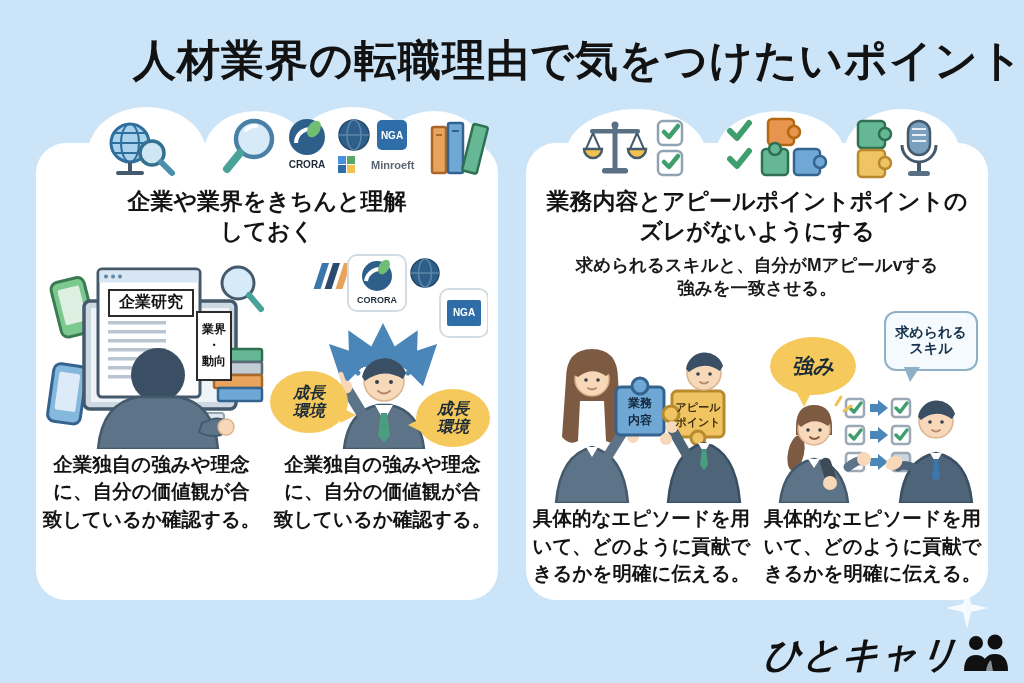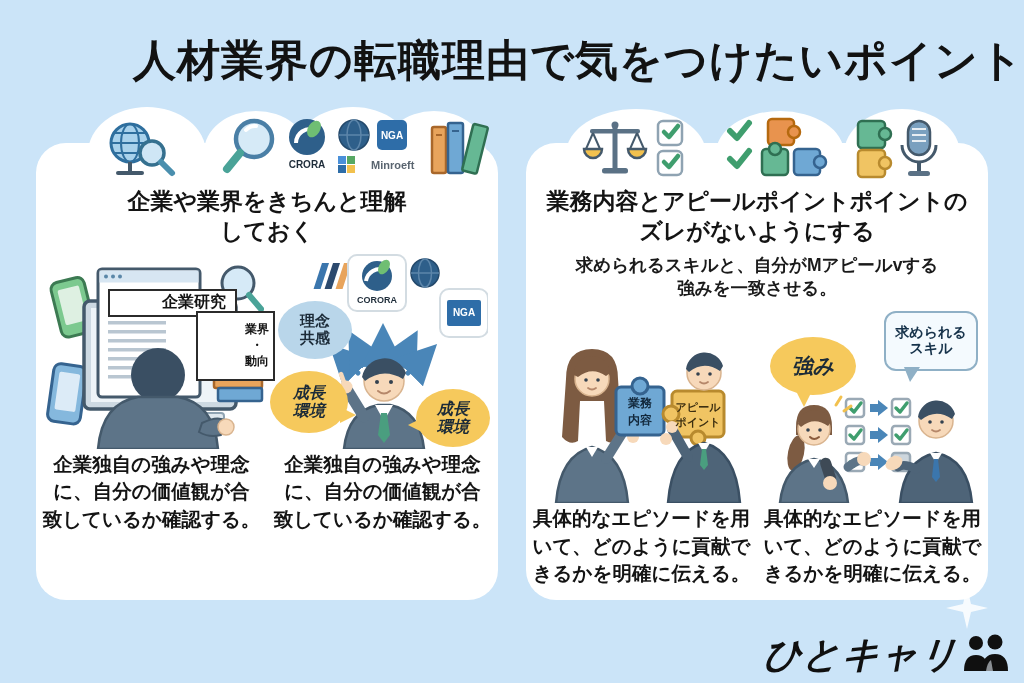--- a/index.html
+++ b/index.html
@@ -19,21 +19,21 @@
             font-size:17.5px;font-weight:700;color:#1a1a1a;line-height:1.35;}
   .illu-row{position:relative;z-index:1;display:flex;justify-content:space-between;
             padding:0 10px;margin-top:6px;}
   .illu{position:relative;width:218px;height:196px;}
   .illu svg.art{position:absolute;left:0;top:0;}
   .btm-row{display:flex;margin-top:2px;}
   .btm{width:50%;text-align:center;font-size:19.5px;font-weight:700;color:#141414;line-height:1.42;}
   
   .lab{position:absolute;display:flex;align-items:center;justify-content:center;
        text-align:center;color:#16324a;font-weight:800;}
-  .box-label{background:#fff;border:2.5px solid #2b2b2b;color:#141414;padding-left:43px;}
+  .box-label{background:#fff;border:2.5px solid #2b2b2b;color:#141414;}
   .bubble{position:absolute;display:flex;align-items:center;justify-content:center;
           text-align:center;font-weight:800;color:#1c2b38;line-height:1.12;}
   .bub-ellipse{border-radius:50%;}
   .bub-yellow{background:#f6c95c;font-style:italic;}
   .bub-blue{background:#b9d6ea;}
   .tail-r::after{content:"";position:absolute;right:-8px;bottom:10px;width:0;height:0;
      border-top:8px solid transparent;border-bottom:8px solid transparent;border-left:16px solid #f6c95c;}
   .tail-l::before{content:"";position:absolute;left:-8px;bottom:14px;width:0;height:0;
      border-top:8px solid transparent;border-bottom:8px solid transparent;border-right:16px solid #f6c95c;}
   .tail-b::after{content:"";position:absolute;left:26px;bottom:-12px;width:0;height:0;
@@ -227,22 +227,20 @@
             <path d="M74,196 Q78,158 108,152 L120,152 Q150,158 154,196 Z" fill="#5d7488" stroke="#44596b" stroke-width="2.5"></path>
             <path d="M105,152 L114,168 L123,152 Z" fill="#ffffff"></path>
             <path d="M111,160 h6 l3,22 l-6,8 l-6,-8 z" fill="#4a9e7f"></path>
             <path d="M94,164 L78,138" stroke="#5d7488" stroke-width="11" stroke-linecap="round"></path>
             <circle cx="76" cy="134" r="6.5" fill="#f7d9ba"></circle>
             <line x1="75" y1="132" x2="71" y2="121" stroke="#f7d9ba" stroke-width="4.5" stroke-linecap="round"></line>
           </g>
         </svg>
         <div class="lab" style="left:148px;top:50px;width:34px;height:14px;color:#fff;font-size:10px;font-weight:800;z-index:2;position:absolute;left:177px;top:53px;">NGA</div>
         <div class="logo-text-sm" style="position:absolute;left:80px;top:42px;width:54px;font-size:9px;">CORORA</div>
-        <div class="bubble bub-ellipse bub-blue pl" style="left:8px;top:48px;width:74px;height:58px;font-size:15px;">理念
-共感</div>
         <div class="bubble bub-ellipse bub-yellow tail-r pl" style="left:0px;top:118px;width:78px;height:62px;font-size:16px;">成長
 環境</div>
         <div class="bubble bub-ellipse bub-yellow tail-l pl" style="left:146px;top:136px;width:74px;height:58px;font-size:16px;">成長
 環境</div>
       </div>
     </div>
 
     <div class="btm-row">
       <div class="btm pl">企業独自の強みや理念
 に、自分の価値観が合

